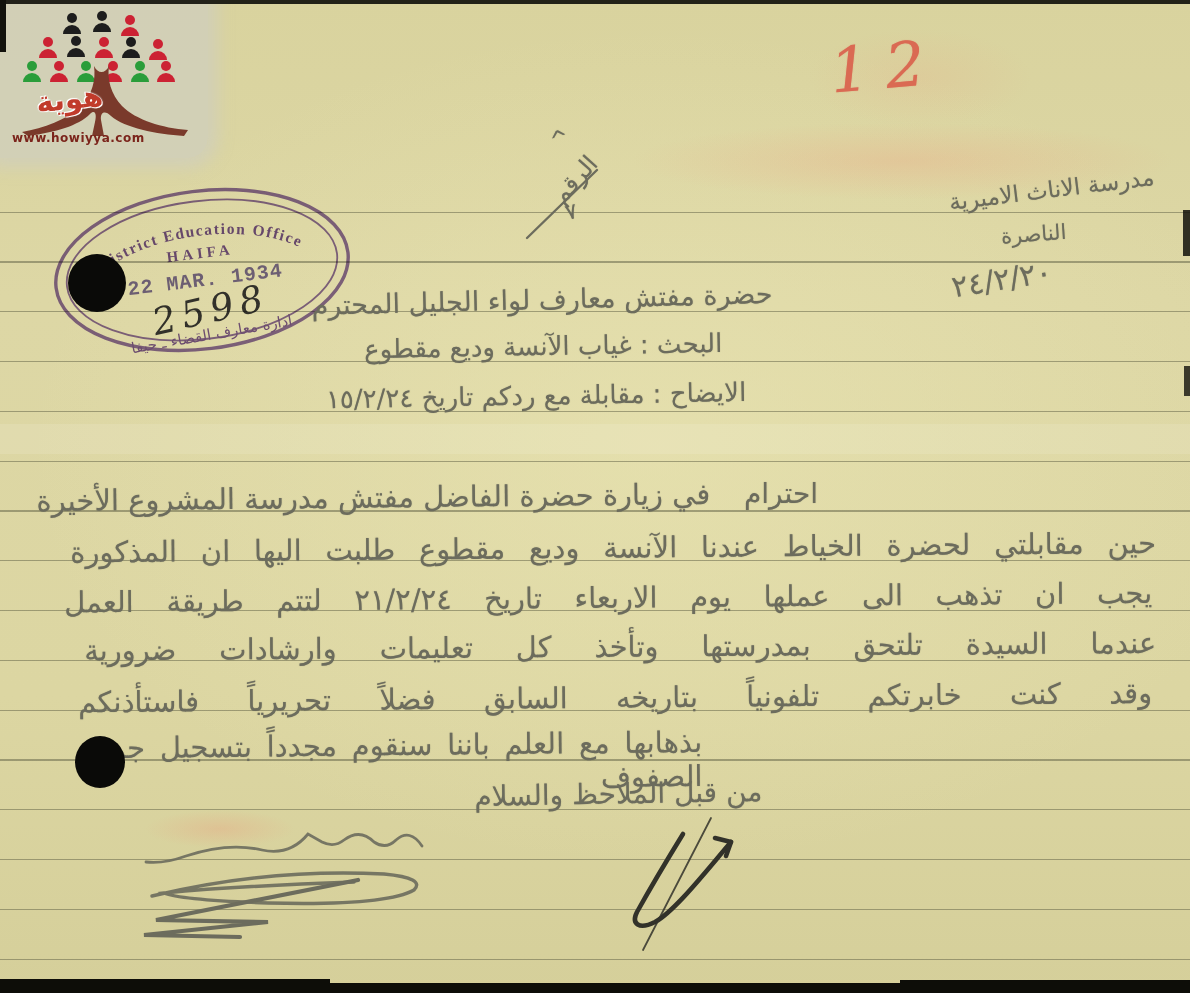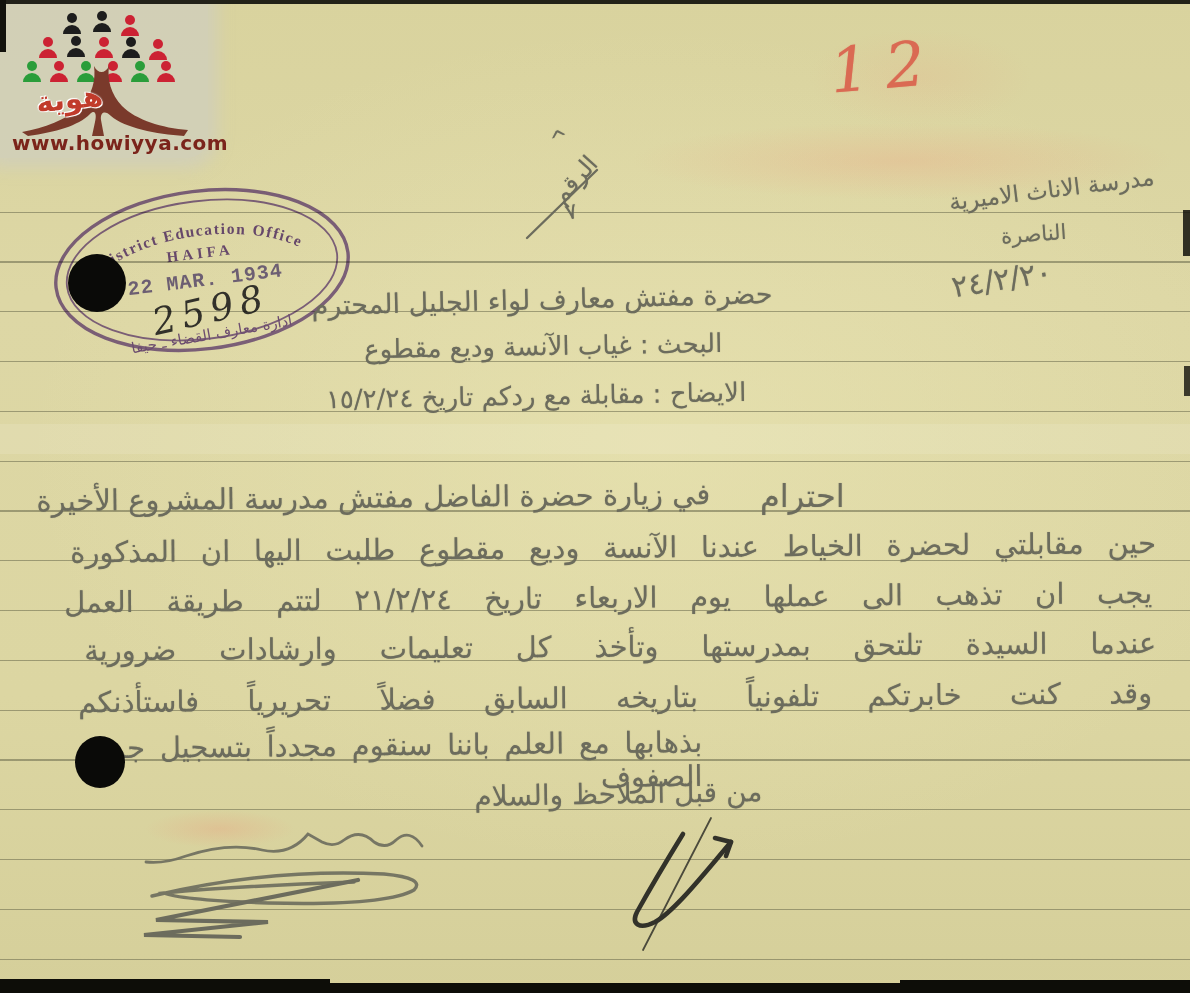--- a/index.html
+++ b/index.html
@@ -32,42 +32,42 @@
   .edge-left{left:0; top:0; width:6px; height:52px;}
   .edge-b1{left:0; top:979px; width:330px; height:14px; background:#0d0d08;}
   .edge-b2{left:280px; top:983px; width:670px; height:10px; background:#0d0d08;}
   .edge-b3{left:900px; top:980px; width:290px; height:13px; background:#0d0d08;}
   .edge-r1{left:1183px; top:210px; width:7px; height:46px; opacity:.85;}
   .edge-r2{left:1184px; top:366px; width:6px; height:30px; opacity:.8;}
   
   .logo-bg{left:0; top:0; width:208px; height:158px;
     background:rgba(208,206,188,.78); box-shadow:0 0 16px 10px rgba(208,206,188,.78);
     border-bottom-right-radius:20px;}
-  .logo-url{left:12px; top:131px; width:190px; font-weight:bold; font-size:20px;
+  .logo-url{left:12px; top:131px; width:190px; font-weight:bold; font-size:12px;
     color:#7b241b; letter-spacing:.5px;}
   .logo-wordmark{left:36px; top:82px; font-size:29px; font-weight:bold; color:#c13b2b;
     transform:rotate(-6deg);
     text-shadow:0 0 2px #fff,0 0 2px #fff,1px 1px 0 #fff,-1px -1px 0 #fff;}
   
   .hw{color:#6c6c5d; direction:rtl; white-space:nowrap;
     text-shadow:0 0 1px rgba(108,108,93,.55); transform-origin:right top;}
   .hw-just{text-align:justify; text-align-last:justify; white-space:normal;}
   .red-num{left:830px; top:30px; font-size:62px; color:#da6a53; letter-spacing:16px;
     font-family:"DejaVu Serif", serif; font-style:italic; transform:rotate(-5deg);
     text-shadow:0 0 1px rgba(218,106,83,.6);}
   .hdr1{left:946px; top:164px; font-size:23px; transform:rotate(-7deg);}
   .hdr2{left:1000px; top:220px; font-size:21px; transform:rotate(-4deg);}
   .hdr-date{left:948px; top:254px; font-size:30px; letter-spacing:5px; transform:rotate(-9deg);}
   .refnum-label{left:528px; top:150px; font-size:24px; transform:rotate(-48deg);}
   .refnum-caret{left:546px; top:124px; font-size:22px; transform:rotate(-18deg); color:#6c6c5d;}
   .refnum-value{left:562px; top:198px; font-size:22px; transform:rotate(-14deg);}
   .addr{left:330px; top:278px; width:442px; font-size:27px; transform:rotate(-1.5deg);}
   .subj{left:358px; top:328px; width:364px; font-size:26px; transform:rotate(-1deg);}
   .attach{left:284px; top:377px; width:462px; font-size:26px; transform:rotate(-1deg);}
-  .salut{left:760px; top:477px; font-size:32px;}
+  .salut{left:744px; top:477px; font-size:28px;}
   .bl{font-size:29px;}
   .bl1{left:60px; top:477px; width:650px; transform:rotate(-.6deg);}
   .bl2{left:70px; top:526px; width:1086px; transform:rotate(-.5deg);}
   .bl3{left:64px; top:576px; width:1088px; transform:rotate(-.5deg);}
   .bl4{left:84px; top:626px; width:1072px; transform:rotate(-.4deg);}
   .bl5{left:78px; top:676px; width:1074px; transform:rotate(-.5deg);}
   .bl6{left:86px; top:725px; width:616px; transform:rotate(-.6deg);}
   .closing{left:390px; top:775px; width:372px; font-size:28px; transform:rotate(-1deg);}
   
   .stamp{left:46px; top:182px; width:312px; height:176px; transform:rotate(-7deg);

